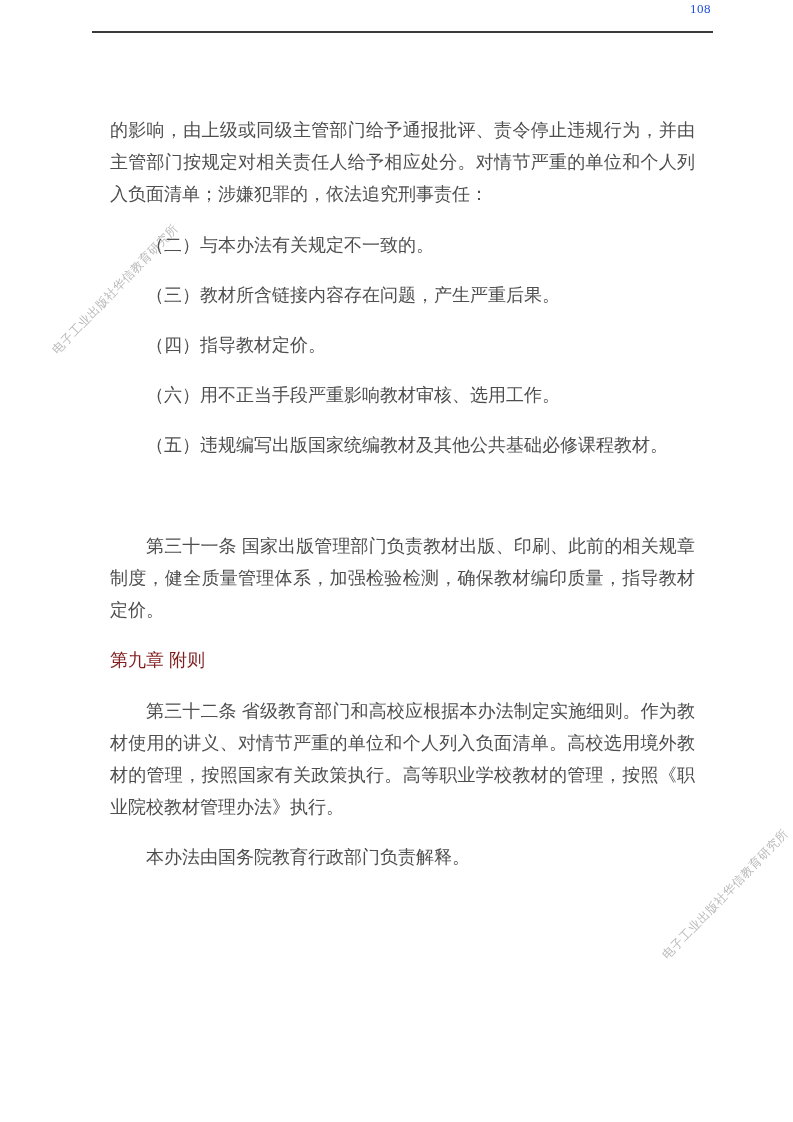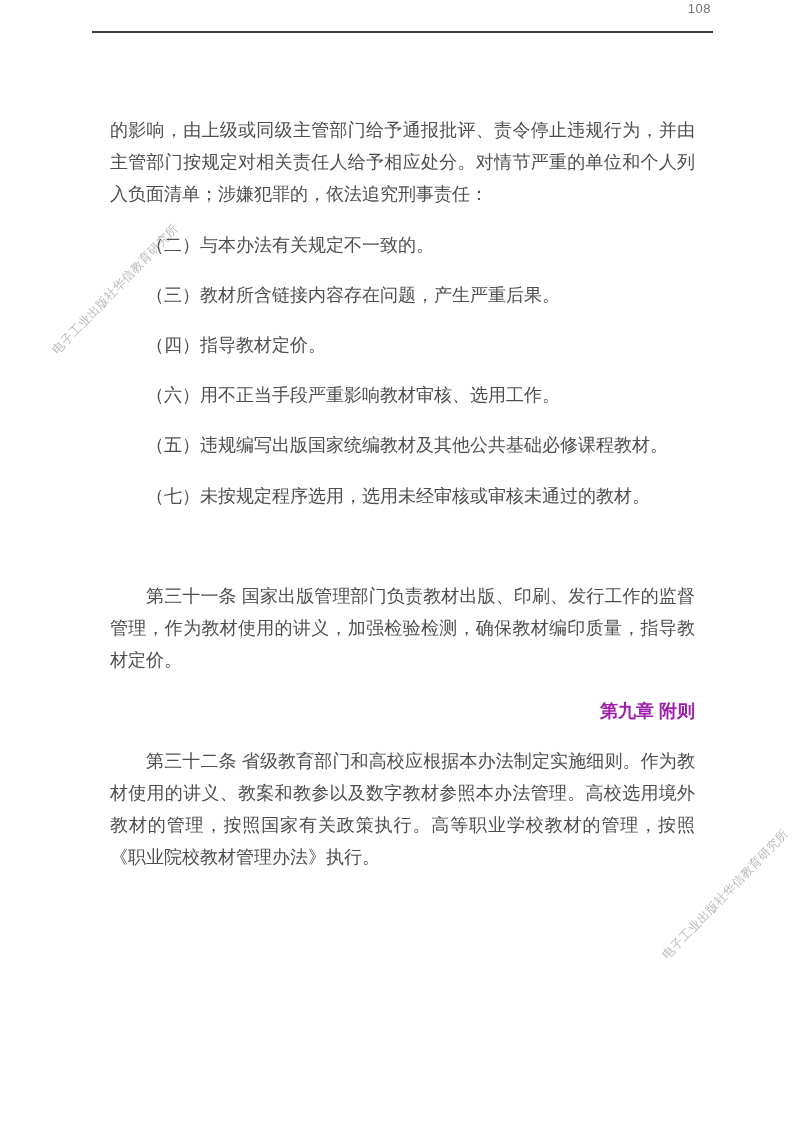--- a/index.html
+++ b/index.html
@@ -12,23 +12,23 @@
     width: 793px;
     height: 1122px;
     background: #ffffff;
     overflow: hidden;
     font-family: "Liberation Sans", sans-serif;
   }
   .page-number {
     position: absolute;
     top: 1px;
     right: 82px;
-    font-family: Liberation Sans, sans-serif;
+    font-family: Liberation Serif, serif;
     font-size: 13px;
-    color: #737373;
+    color: #1d4ed8;
     letter-spacing: 0.5px;
   }
   .header-rule {
     position: absolute;
     left: 92px;
     top: 31px;
     width: 621px;
     height: 2px;
     background: #3a3a3a;
   }
@@ -55,24 +55,24 @@
     color: #4e4e4e;
     z-index: 2;
   }
   .para {
     margin: 18px;
     padding: 0;
     text-align: justify;
   }
   .para.indent { text-indent: 2em; }
   .para.heading {
-    text-align: right;
+    text-align: left;
     text-indent: 0;
-    font-weight: bold;
-    color: #a21caf;
+    font-weight: normal;
+    color: #7f1d1d;
   }
   .para.spacer { height: 32.2px; }
 </style>
 </head>
 <body>
 
 <div class="page">
   <div class="page-number">108</div>
 
   <div class="header-rule"></div>
@@ -81,19 +81,19 @@
 
   <div class="watermark wm2">电子工业出版社华信教育研究所</div>
 
   <div class="body-text" id="doc-body">
       <p class="para plain">的影响，由上级或同级主管部门给予通报批评、责令停止违规行为，并由主管部门按规定对相关责任人给予相应处分。对情节严重的单位和个人列入负面清单；涉嫌犯罪的，依法追究刑事责任：</p>
       <p class="para indent">（二）与本办法有关规定不一致的。</p>
       <p class="para indent">（三）教材所含链接内容存在问题，产生严重后果。</p>
       <p class="para indent">（四）指导教材定价。</p>
       <p class="para indent">（六）用不正当手段严重影响教材审核、选用工作。</p>
       <p class="para indent">（五）违规编写出版国家统编教材及其他公共基础必修课程教材。</p>
-      <p class="para indent">（七）未按规定程序选用，选用未经审核或审核未通过的教材。</p>
       <p class="para spacer"></p>
-      <p class="para indent">第三十一条 国家出版管理部门负责教材出版、印刷、发行工作的监督管理，作为教材使用的讲义，加强检验检测，确保教材编印质量，指导教材定价。</p>
+      <p class="para indent">第三十一条 国家出版管理部门负责教材出版、印刷、此前的相关规章制度，健全质量管理体系，加强检验检测，确保教材编印质量，指导教材定价。</p>
       <p class="para heading">第九章 附则</p>
-      <p class="para indent">第三十二条 省级教育部门和高校应根据本办法制定实施细则。作为教材使用的讲义、教案和教参以及数字教材参照本办法管理。高校选用境外教材的管理，按照国家有关政策执行。高等职业学校教材的管理，按照《职业院校教材管理办法》执行。</p>
+      <p class="para indent">第三十二条 省级教育部门和高校应根据本办法制定实施细则。作为教材使用的讲义、对情节严重的单位和个人列入负面清单。高校选用境外教材的管理，按照国家有关政策执行。高等职业学校教材的管理，按照《职业院校教材管理办法》执行。</p>
+      <p class="para indent">本办法由国务院教育行政部门负责解释。</p>
     </div>
 </div>
 
 </body></html>

